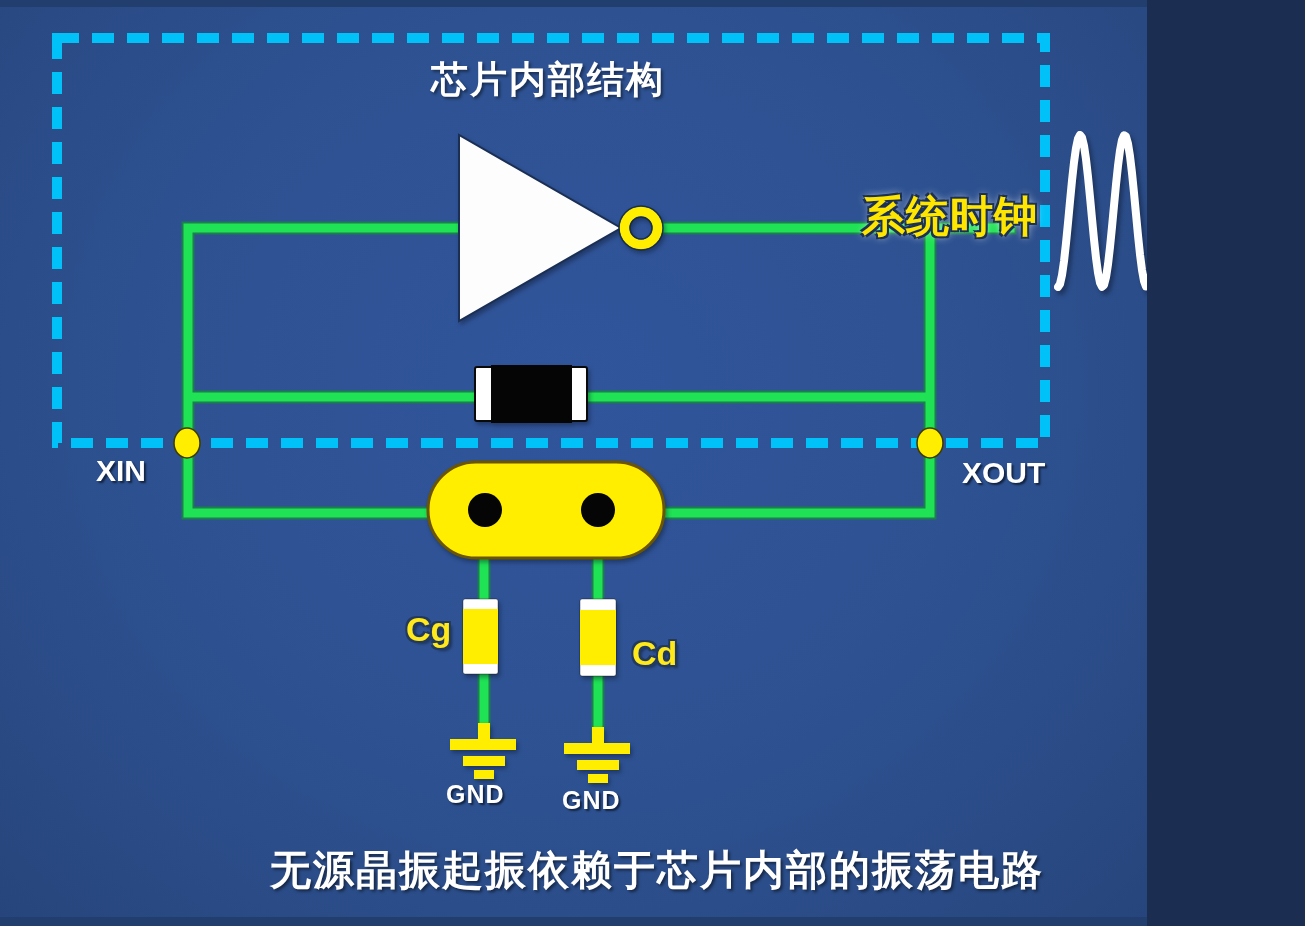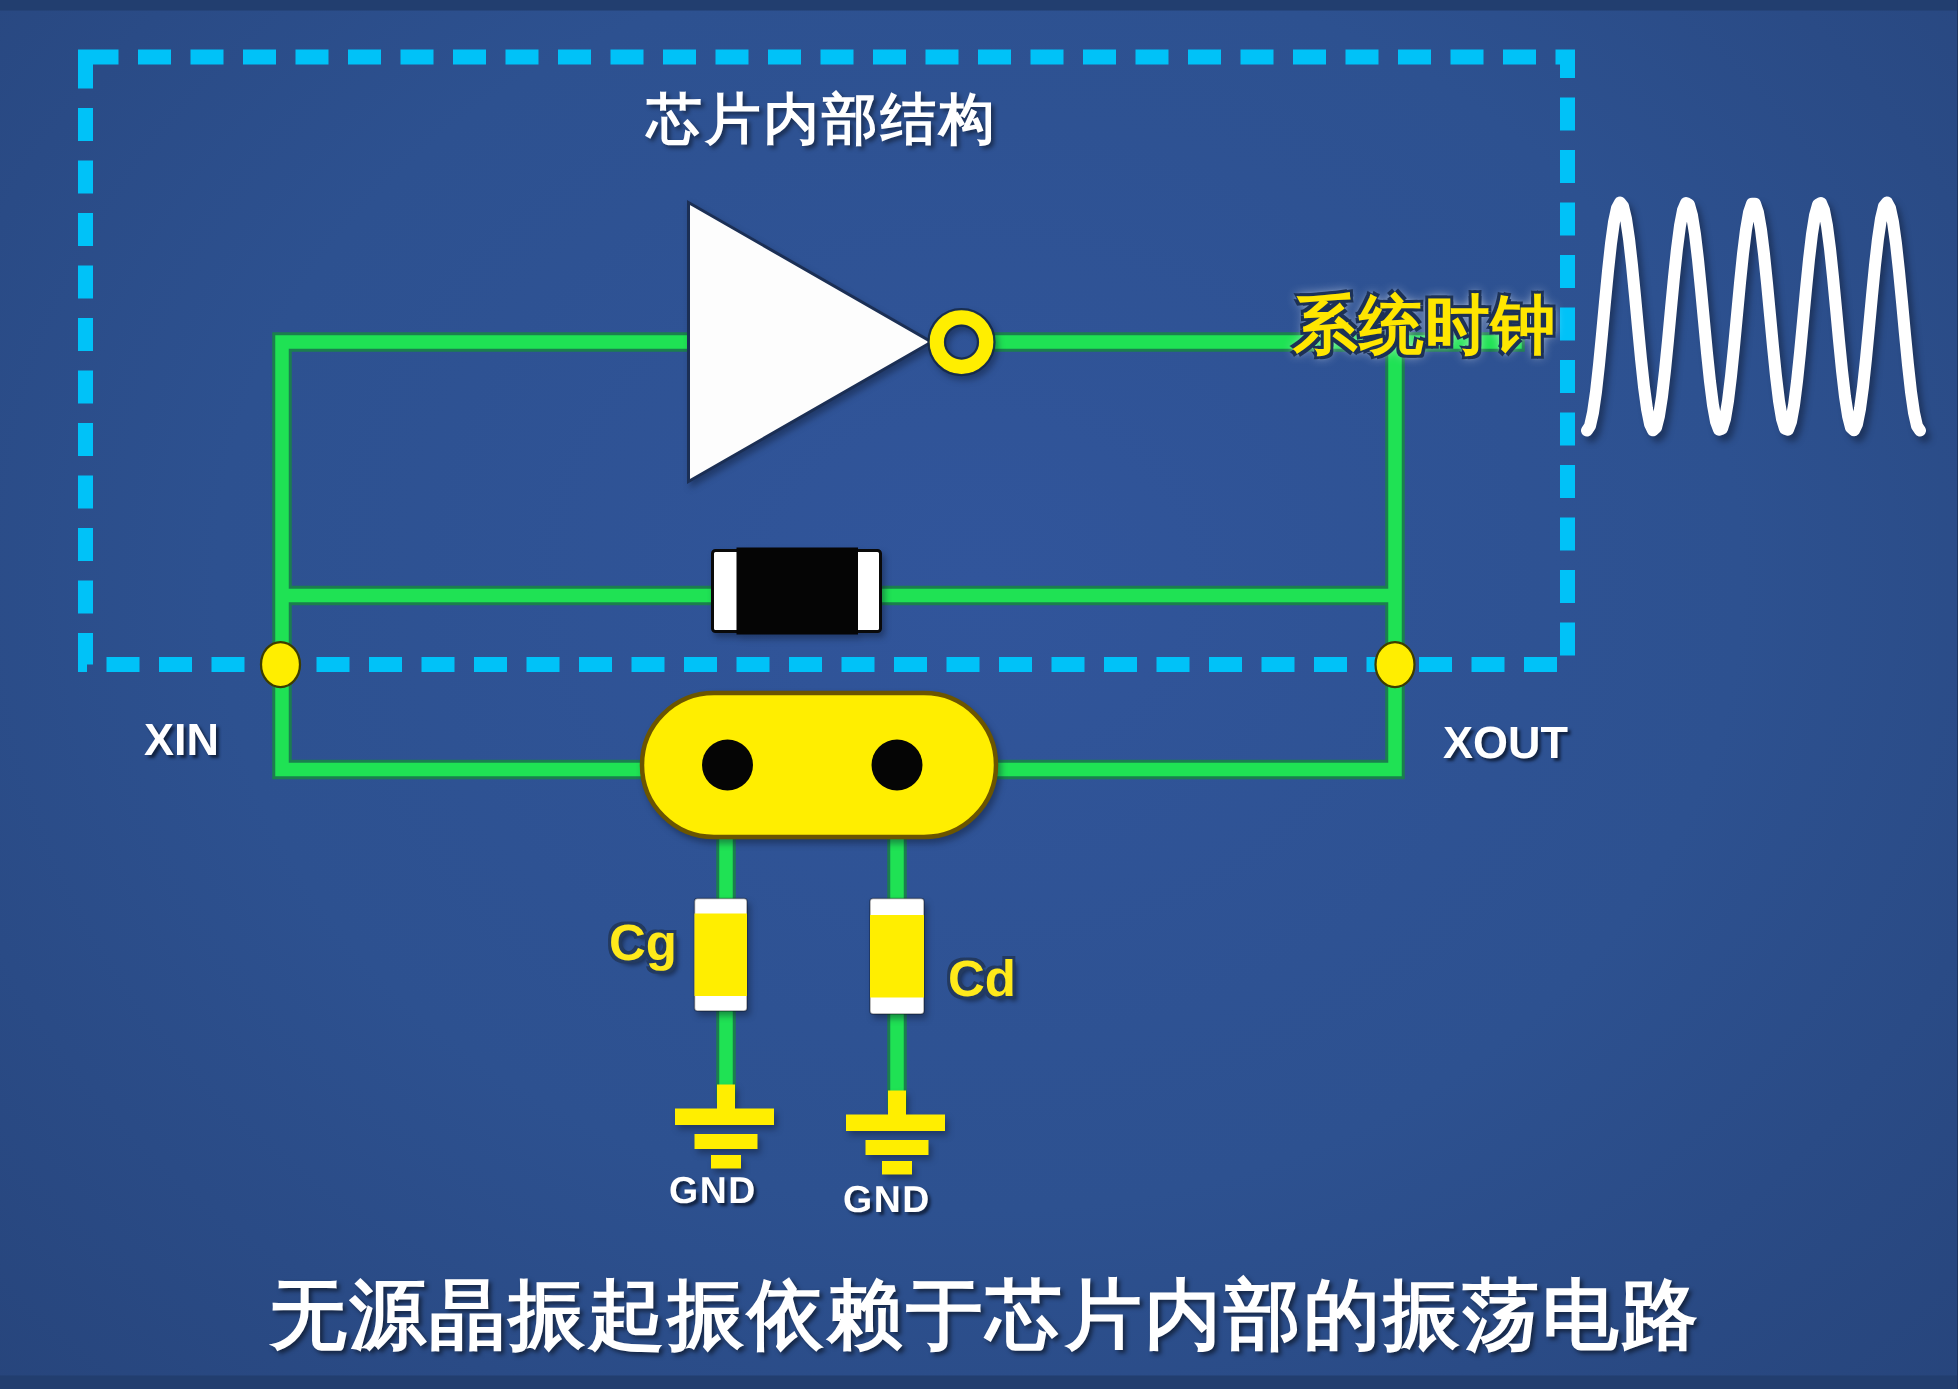--- a/index.html
+++ b/index.html
@@ -1,39 +1,38 @@
 <!DOCTYPE html>
 <html><head>
 <meta charset="utf-8">
 <style>
   html,body{margin:0;padding:0;background:#1b2e52;}
   #stage{
-    position:relative;width:1305px;height:926px;overflow:hidden;
+    position:relative;width:1147px;height:926px;overflow:hidden;
     background:radial-gradient(ellipse at 50% 42%, #31559b 0%, #2d5190 55%, #27457c 100%);
     font-family:"Liberation Sans", sans-serif;
   }
   .edge-bar{position:absolute;left:0;width:100%;background:#223e6f;}
   #top-bar{top:0;height:7px;}
   #bottom-bar{bottom:0;height:9px;}
   svg{position:absolute;left:0;top:0;}
   .abs{position:absolute;white-space:nowrap;}
   .title-cjk{
     font-family:"Liberation Serif", serif;font-weight:600;font-size:37px;
     color:#ffffff;letter-spacing:2px;text-shadow:2px 2px 3px rgba(0,0,0,.45);
     transform:translateX(-50%);
   }
   .caption-cjk{
-    font-family:"Liberation Serif", serif;font-weight:700;font-size:51px;
+    font-family:"Liberation Serif", serif;font-weight:700;font-size:41px;
     color:#ffffff;letter-spacing:2px;text-shadow:2px 2px 3px rgba(0,0,0,.5);
     transform:translateX(-50%);
   }
   .pin-label{
     font-weight:700;font-size:30px;color:#ffffff;
     text-shadow:2px 2px 2px rgba(10,20,40,.75);
-    margin-top:23px;
   }
   .gnd-label{
     font-weight:700;font-size:25px;color:#ffffff;letter-spacing:1px;
     text-shadow:2px 2px 2px rgba(10,20,40,.75);
   }
   .cap-label{
     font-weight:700;font-size:34px;color:#ffe91a;
     text-shadow:-2px -2px 0 #233a60,2px -2px 0 #233a60,-2px 2px 0 #233a60,2px 2px 0 #233a60,3px 3px 3px rgba(0,0,0,.4);
     text-align:right;
   }

